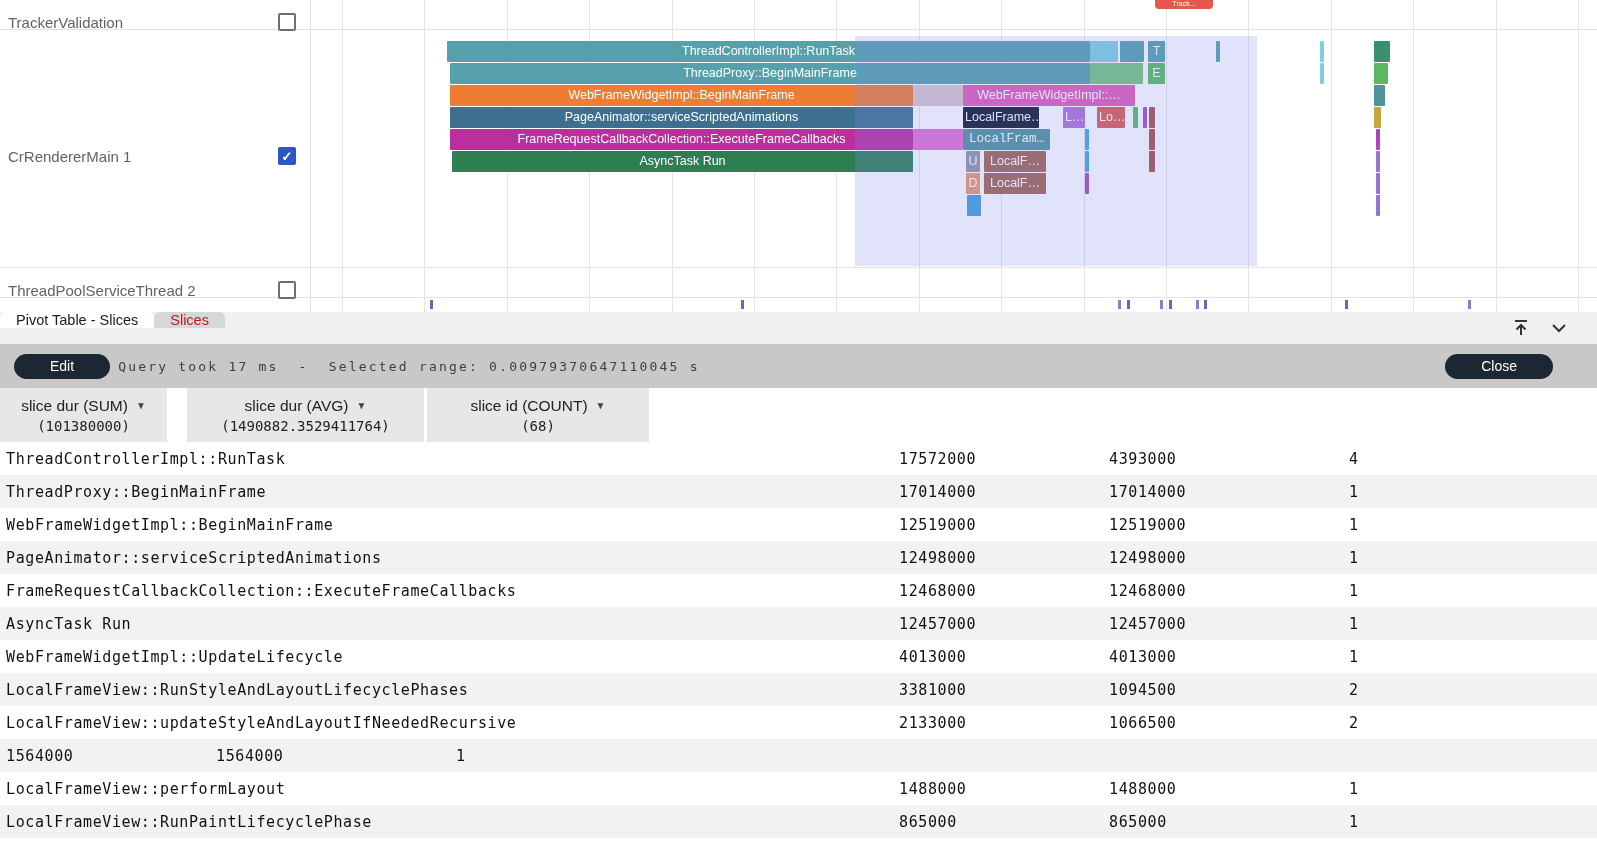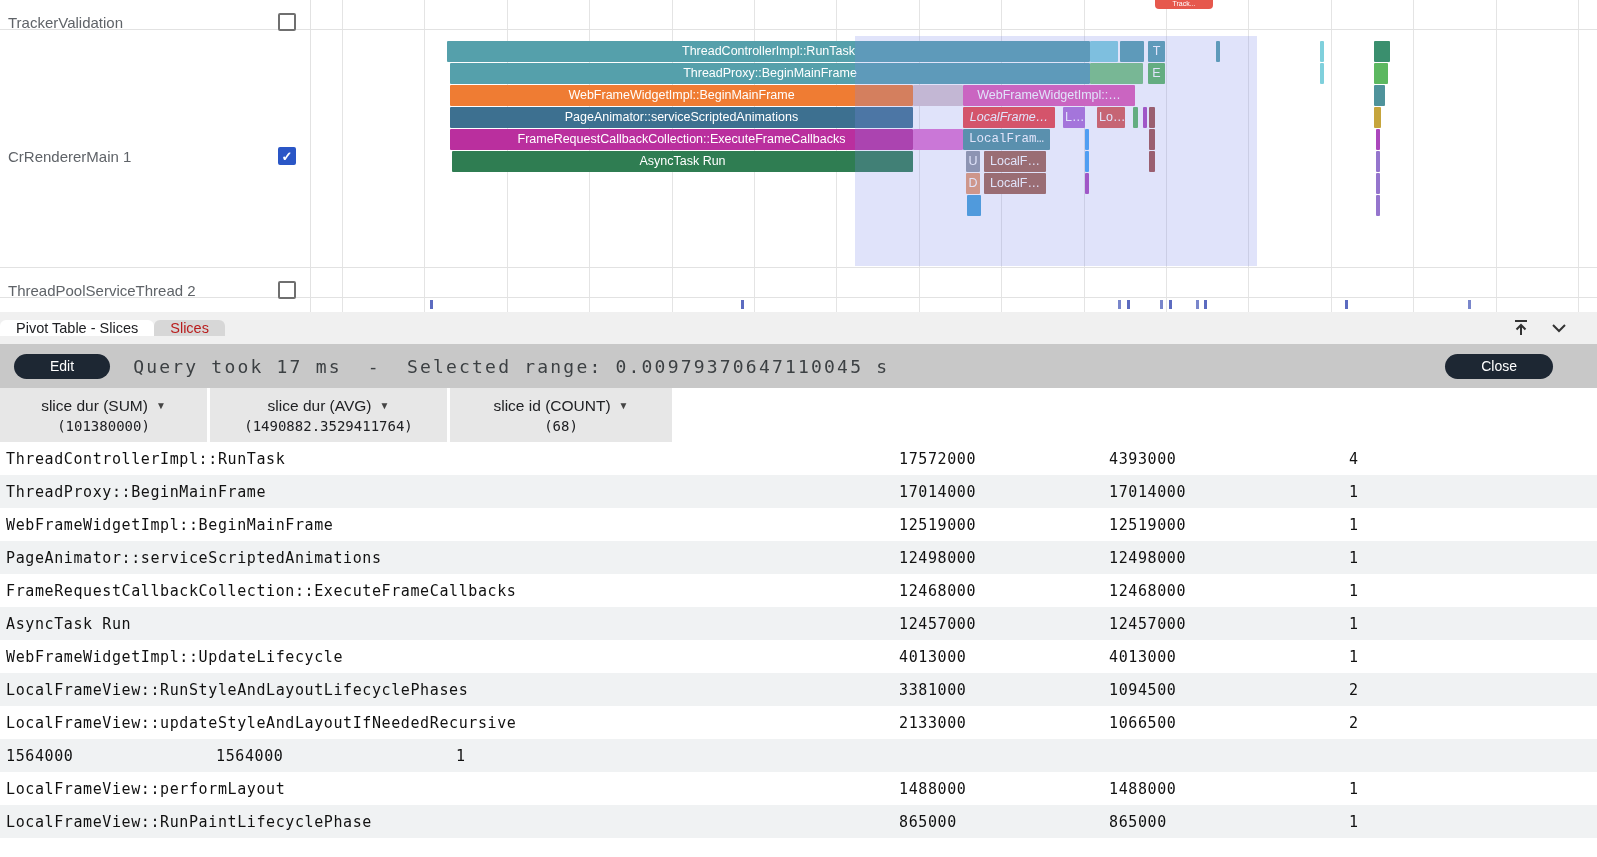--- a/index.html
+++ b/index.html
@@ -21,41 +21,41 @@
 .track-label{font-size:15px;color:#5f6368;white-space:nowrap}
 .checkbox{width:18px;height:18px;border:2px solid #6f6f6f;border-radius:2px;background:#fff;
   display:flex;align-items:center;justify-content:center;flex:none;cursor:pointer}
 .checkbox.checked{background:var(--checkbox-blue);border-color:var(--checkbox-blue)}
 .checkbox.checked::after{content:"✓";color:#fff;font-size:13px;font-weight:700}
 .panel-border{position:absolute;left:310px;top:0;width:1px;height:312px;background:#e2e2e2;z-index:1}
 .track-btn{position:absolute;left:1155px;top:0;width:58px;height:9px;background:var(--track-button-red);
   border-radius:0 0 4px 4px;color:#fff;font-size:7px;text-align:center;line-height:8px;
   z-index:5;overflow:hidden;cursor:pointer}
 
-.tabbar{height:32px;background:#f0f0f0;display:flex;align-items:center;position:relative}
+.tabbar{height:32px;background:#f0f0f0;display:flex;align-items:flex-start;position:relative}
 .tab{padding:0 16px;font-size:14.5px;display:flex;align-items:center;border-radius:6px 6px 0 0;
   cursor:pointer;white-space:nowrap}
 .tab.active{background:#fff;color:#202124}
 .tab.inactive{background:#d7d7d7;color:#b91c1c}
 .tab-icons{position:absolute;right:28px;top:0;height:32px;display:flex;align-items:center;gap:18px}
 .tab-icons span{display:flex;cursor:pointer}
 
 .toolbar{height:44px;background:var(--toolbar-bg);display:flex;align-items:center;
   padding:0 44px 0 14px}
 .pillbtn{height:25px;border-radius:13px;background:var(--pill-button-bg);color:#fff;
   font-size:14px;border:none;padding:0 36px;display:flex;align-items:center;cursor:pointer;
   font-family:"Liberation Sans",sans-serif}
-.status{margin-left:23px;font-family:"DejaVu Sans Mono",monospace;font-size:18px;
+.status{margin-left:8px;font-family:"DejaVu Sans Mono",monospace;font-size:13px;
   letter-spacing:2.2px;color:#3c4043;white-space:pre;flex:1;overflow:hidden}
 
 .thead{display:flex;width:1565px;height:54px;background:#fff}
 .hcell{background:var(--header-bg);display:flex;flex-direction:column;align-items:center;
   justify-content:center;gap:3px;cursor:pointer}
 .hcell.c0{width:890px;margin-right:3px}
-.hcell.c1{width:207px;margin-right:3px}
+.hcell.c1{width:167px;margin-right:20px}
 .hcell.c2{width:237px;margin-right:3px}
 .hcell.c3{width:222px}
 .hlabel{font-size:15.5px;color:#202124;display:flex;align-items:center}
 .sort{font-size:10px;margin-left:8px;color:#444}
 .hsub{font-size:14px;font-family:"DejaVu Sans Mono",monospace;color:#202124}
 .trow{display:flex;height:33px;align-items:center}
 .trow:nth-child(even){background:var(--row-stripe)}
 .tcell{font-family:"DejaVu Sans Mono",monospace;font-size:15px;letter-spacing:.6px;color:#111;
   padding-left:6px;overflow:hidden;white-space:nowrap}
 .tcell.c0{width:893px}
@@ -96,21 +96,21 @@
       <div class="slice" style="left: 450px; top: 63px; width: 640px; height: 21px; background: rgb(85, 160, 171);">ThreadProxy::BeginMainFrame</div>
       <div class="slice" style="left: 1090px; top: 63px; width: 53px; height: 21px; background: rgb(119, 197, 123);"></div>
       <div class="slice" style="left: 1148px; top: 63px; width: 17px; height: 21px; background: rgb(92, 184, 96);">E</div>
       <div class="slice" style="left: 1320px; top: 63px; width: 2px; height: 21px; background: rgb(127, 208, 220);"></div>
       <div class="slice" style="left: 1374px; top: 63px; width: 14px; height: 21px; background: rgb(92, 184, 96);"></div>
       <div class="slice" style="left: 450px; top: 85px; width: 463px; height: 21px; background: rgb(239, 124, 51);">WebFrameWidgetImpl::BeginMainFrame</div>
       <div class="slice" style="left: 913px; top: 85px; width: 50px; height: 21px; background: rgb(217, 198, 206);"></div>
       <div class="slice" style="left: 963px; top: 85px; width: 172px; height: 21px; background: rgb(227, 90, 180);">WebFrameWidgetImpl::…</div>
       <div class="slice" style="left: 1374px; top: 85px; width: 11px; height: 21px; background: rgb(79, 147, 155);"></div>
       <div class="slice" style="left: 450px; top: 107px; width: 463px; height: 21px; background: rgb(61, 112, 144);">PageAnimator::serviceScriptedAnimations</div>
-      <div class="slice" style="left: 963px; top: 107px; width: 92px; height: 21px; background: #ef4444; font-style: italic;">LocalFrame…</div>
+      <div class="slice" style="left: 963px; top: 107px; width: 76px; height: 21px; background: #0f172a;">LocalFrame…</div>
       <div class="slice" style="left: 1063px; top: 107px; width: 22px; height: 21px; background: rgb(176, 111, 214);">L…</div>
       <div class="slice" style="left: 1097px; top: 107px; width: 28px; height: 21px; background: rgb(221, 90, 80);">Lo…</div>
       <div class="slice" style="left: 1133px; top: 107px; width: 5px; height: 21px; background: rgb(92, 184, 96);"></div>
       <div class="slice" style="left: 1143px; top: 107px; width: 3px; height: 21px; background: rgb(171, 71, 188);"></div>
       <div class="slice" style="left: 1149px; top: 107px; width: 6px; height: 21px; background: rgb(163, 82, 74);"></div>
       <div class="slice" style="left: 1374px; top: 107px; width: 7px; height: 21px; background: rgb(198, 165, 60);"></div>
       <div class="slice" style="left: 450px; top: 129px; width: 463px; height: 21px; background: rgb(186, 47, 158);">FrameRequestCallbackCollection::ExecuteFrameCallbacks</div>
       <div class="slice" style="left: 913px; top: 129px; width: 50px; height: 21px; background: rgb(226, 113, 210);"></div>
       <div class="slice" style="left: 963px; top: 129px; width: 87px; height: 21px; background: rgb(79, 147, 155); font-family: Liberation Mono, monospace;">LocalFram…</div>
       <div class="slice" style="left: 1085px; top: 129px; width: 4px; height: 21px; background: rgb(66, 165, 245);"></div>

